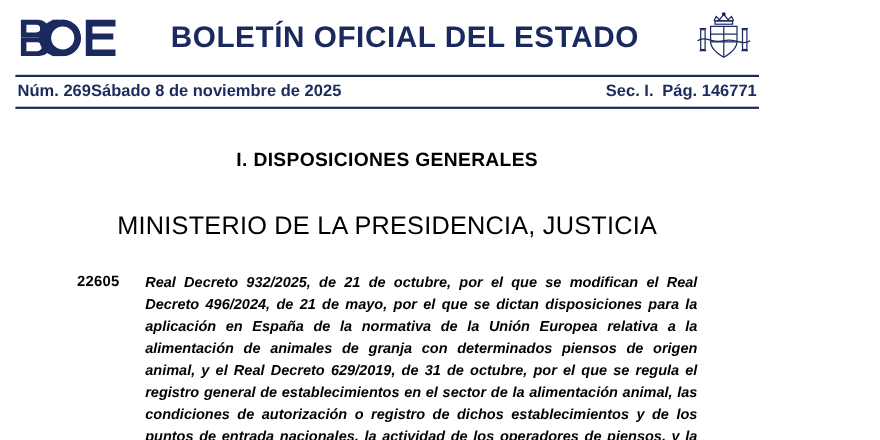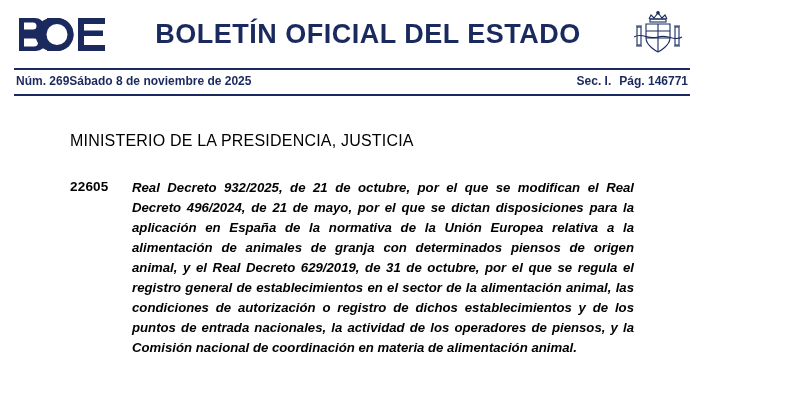--- a/index.html
+++ b/index.html
@@ -61,21 +61,21 @@
   .rule-top {
     height: 2px;
     background: #1a2a5e;
     margin: 0 14px;
   }
 
   .header-band {
     display: flex;
     align-items: center;
     padding: 4px 16px 6px 16px;
-    font-size: 12px;
+    font-size: 15px;
     font-weight: bold;
     color: #1a2a5e;
     box-sizing: border-box;
   }
 
   .header-left {
     flex: 0 0 auto;
     white-space: nowrap;
   }
   .header-center {
@@ -104,21 +104,22 @@
   .section-title {
     text-align: center;
     font-size: 17.5px;
     font-weight: bold;
     color: #000;
     margin-top: 36px;
     letter-spacing: 0.3px;
   }
 
   .ministry {
-    font-size: 16px;
+    text-align: center;
+    font-size: 23px;
     color: #000;
     margin-top: 34px;
     line-height: 1.35;
     letter-spacing: 0.2px;
   }
   .ministry div {
     white-space: nowrap;
   }
 
   .entry {
@@ -200,20 +201,21 @@
     <div class="header-right">
       <span>Sec. I.</span>
       <span>Pág. 146771</span>
     </div>
   </div>
 
   <div class="rule-bottom"></div>
 
   <div class="content">
 
+    <div class="section-title">I. DISPOSICIONES GENERALES</div>
 
     <div class="ministry">
       <div>MINISTERIO DE LA PRESIDENCIA, JUSTICIA</div>
     </div>
 
     <div class="entry">
       <div class="entry-number">22605</div>
       <div class="entry-text">Real Decreto 932/2025, de 21 de octubre, por el que se modifican el Real Decreto 496/2024, de 21 de mayo, por el que se dictan disposiciones para la aplicación en España de la normativa de la Unión Europea relativa a la alimentación de animales de granja con determinados piensos de origen animal, y el Real Decreto 629/2019, de 31 de octubre, por el que se regula el registro general de establecimientos en el sector de la alimentación animal, las condiciones de autorización o registro de dichos establecimientos y de los puntos de entrada nacionales, la actividad de los operadores de piensos, y la Comisión nacional de coordinación en materia de alimentación animal.</div>
     </div>
 

